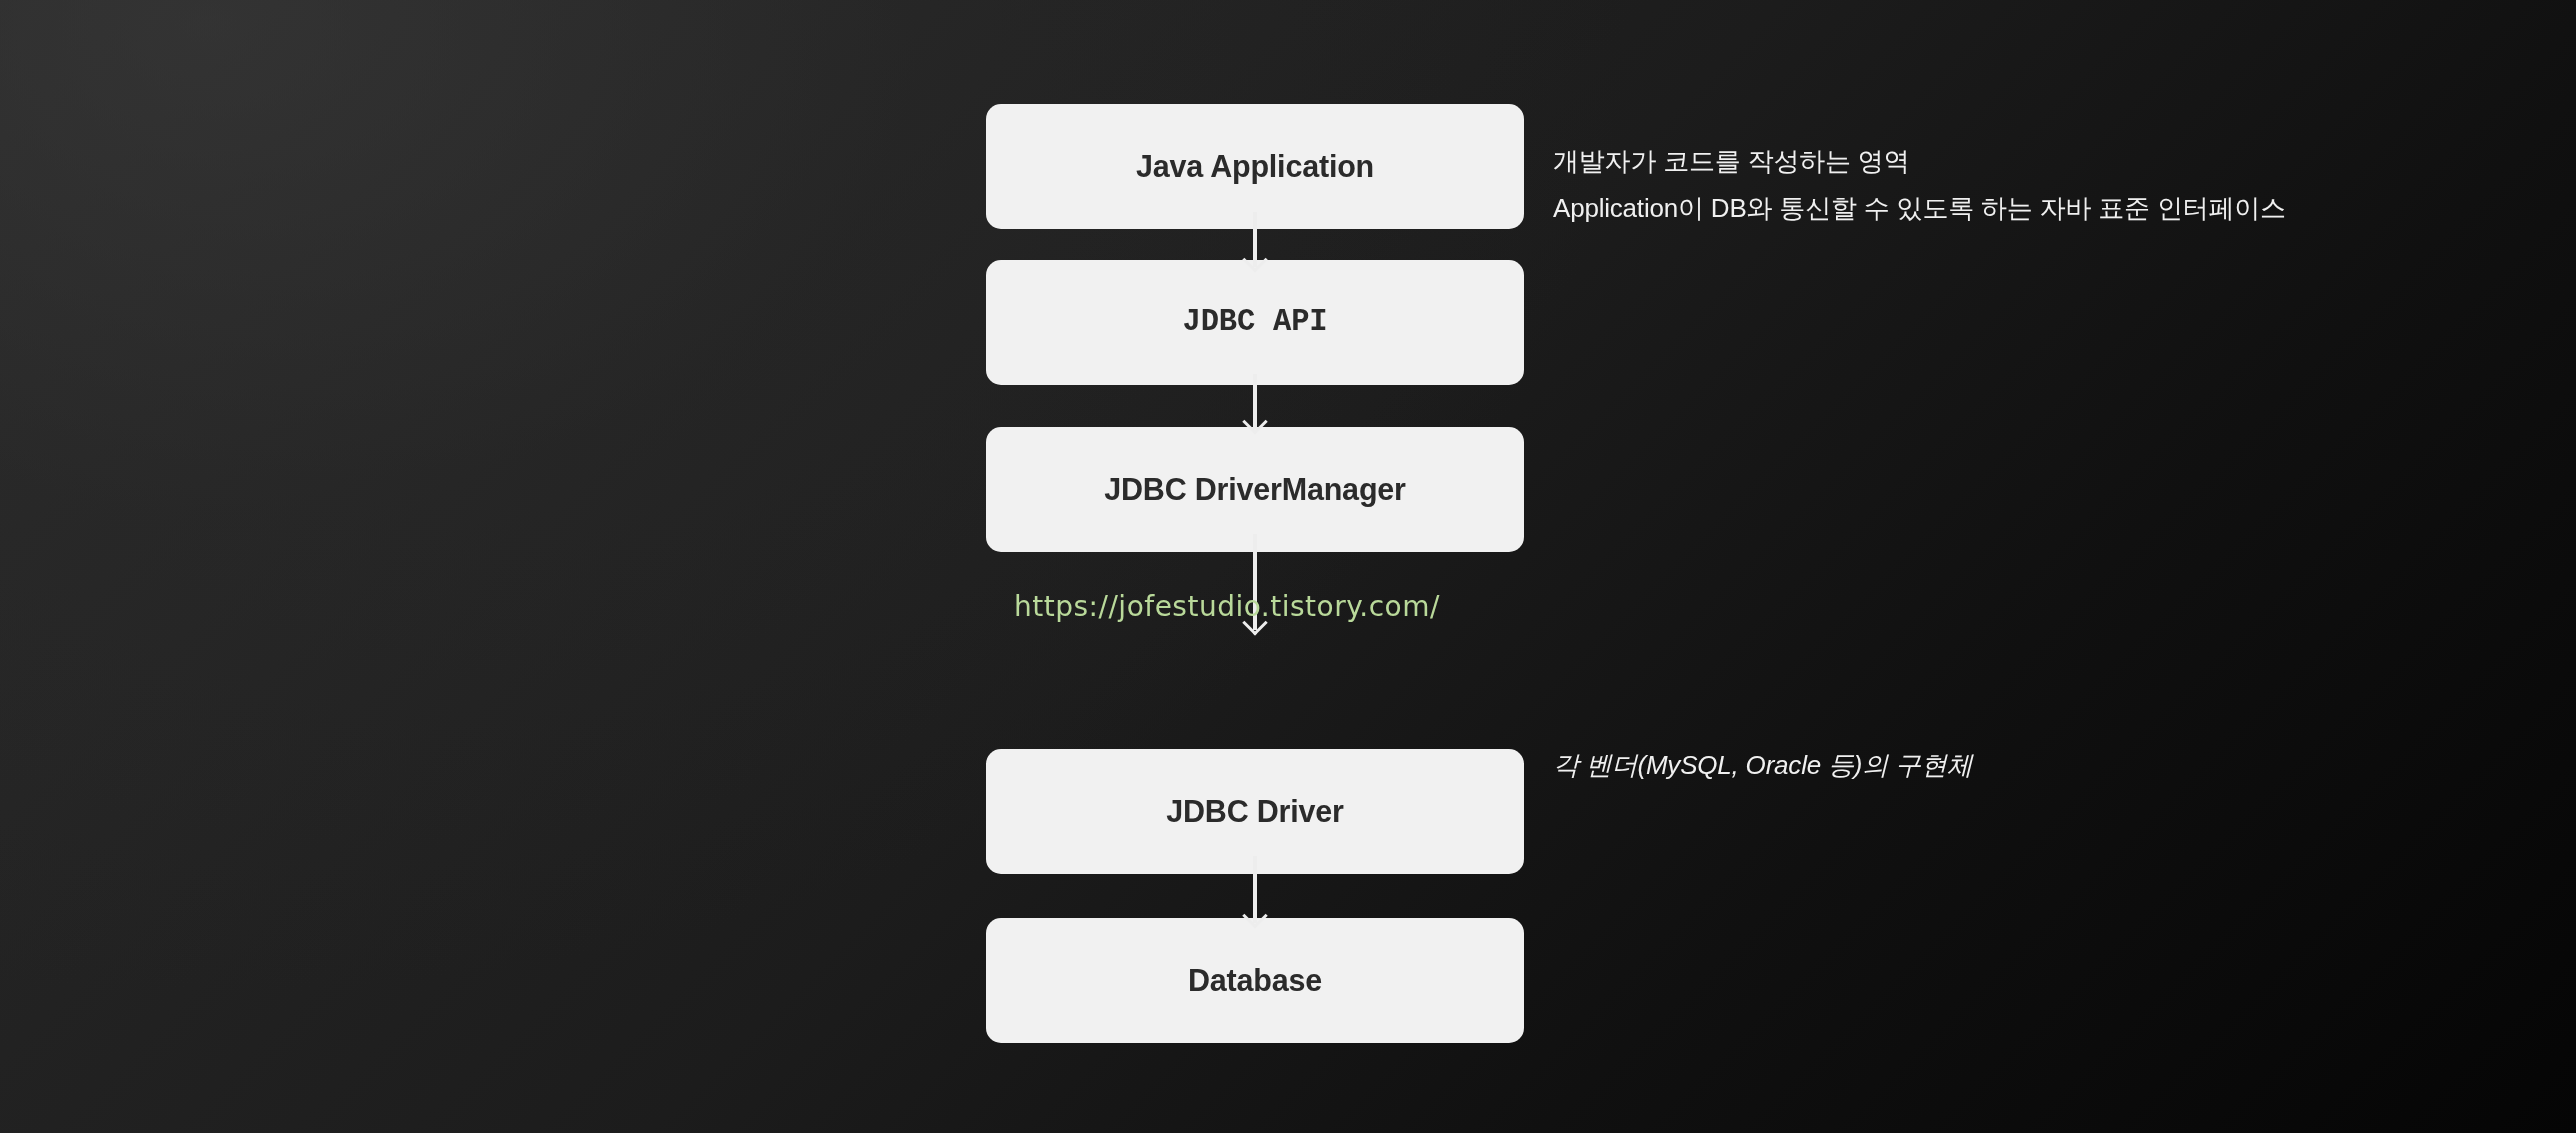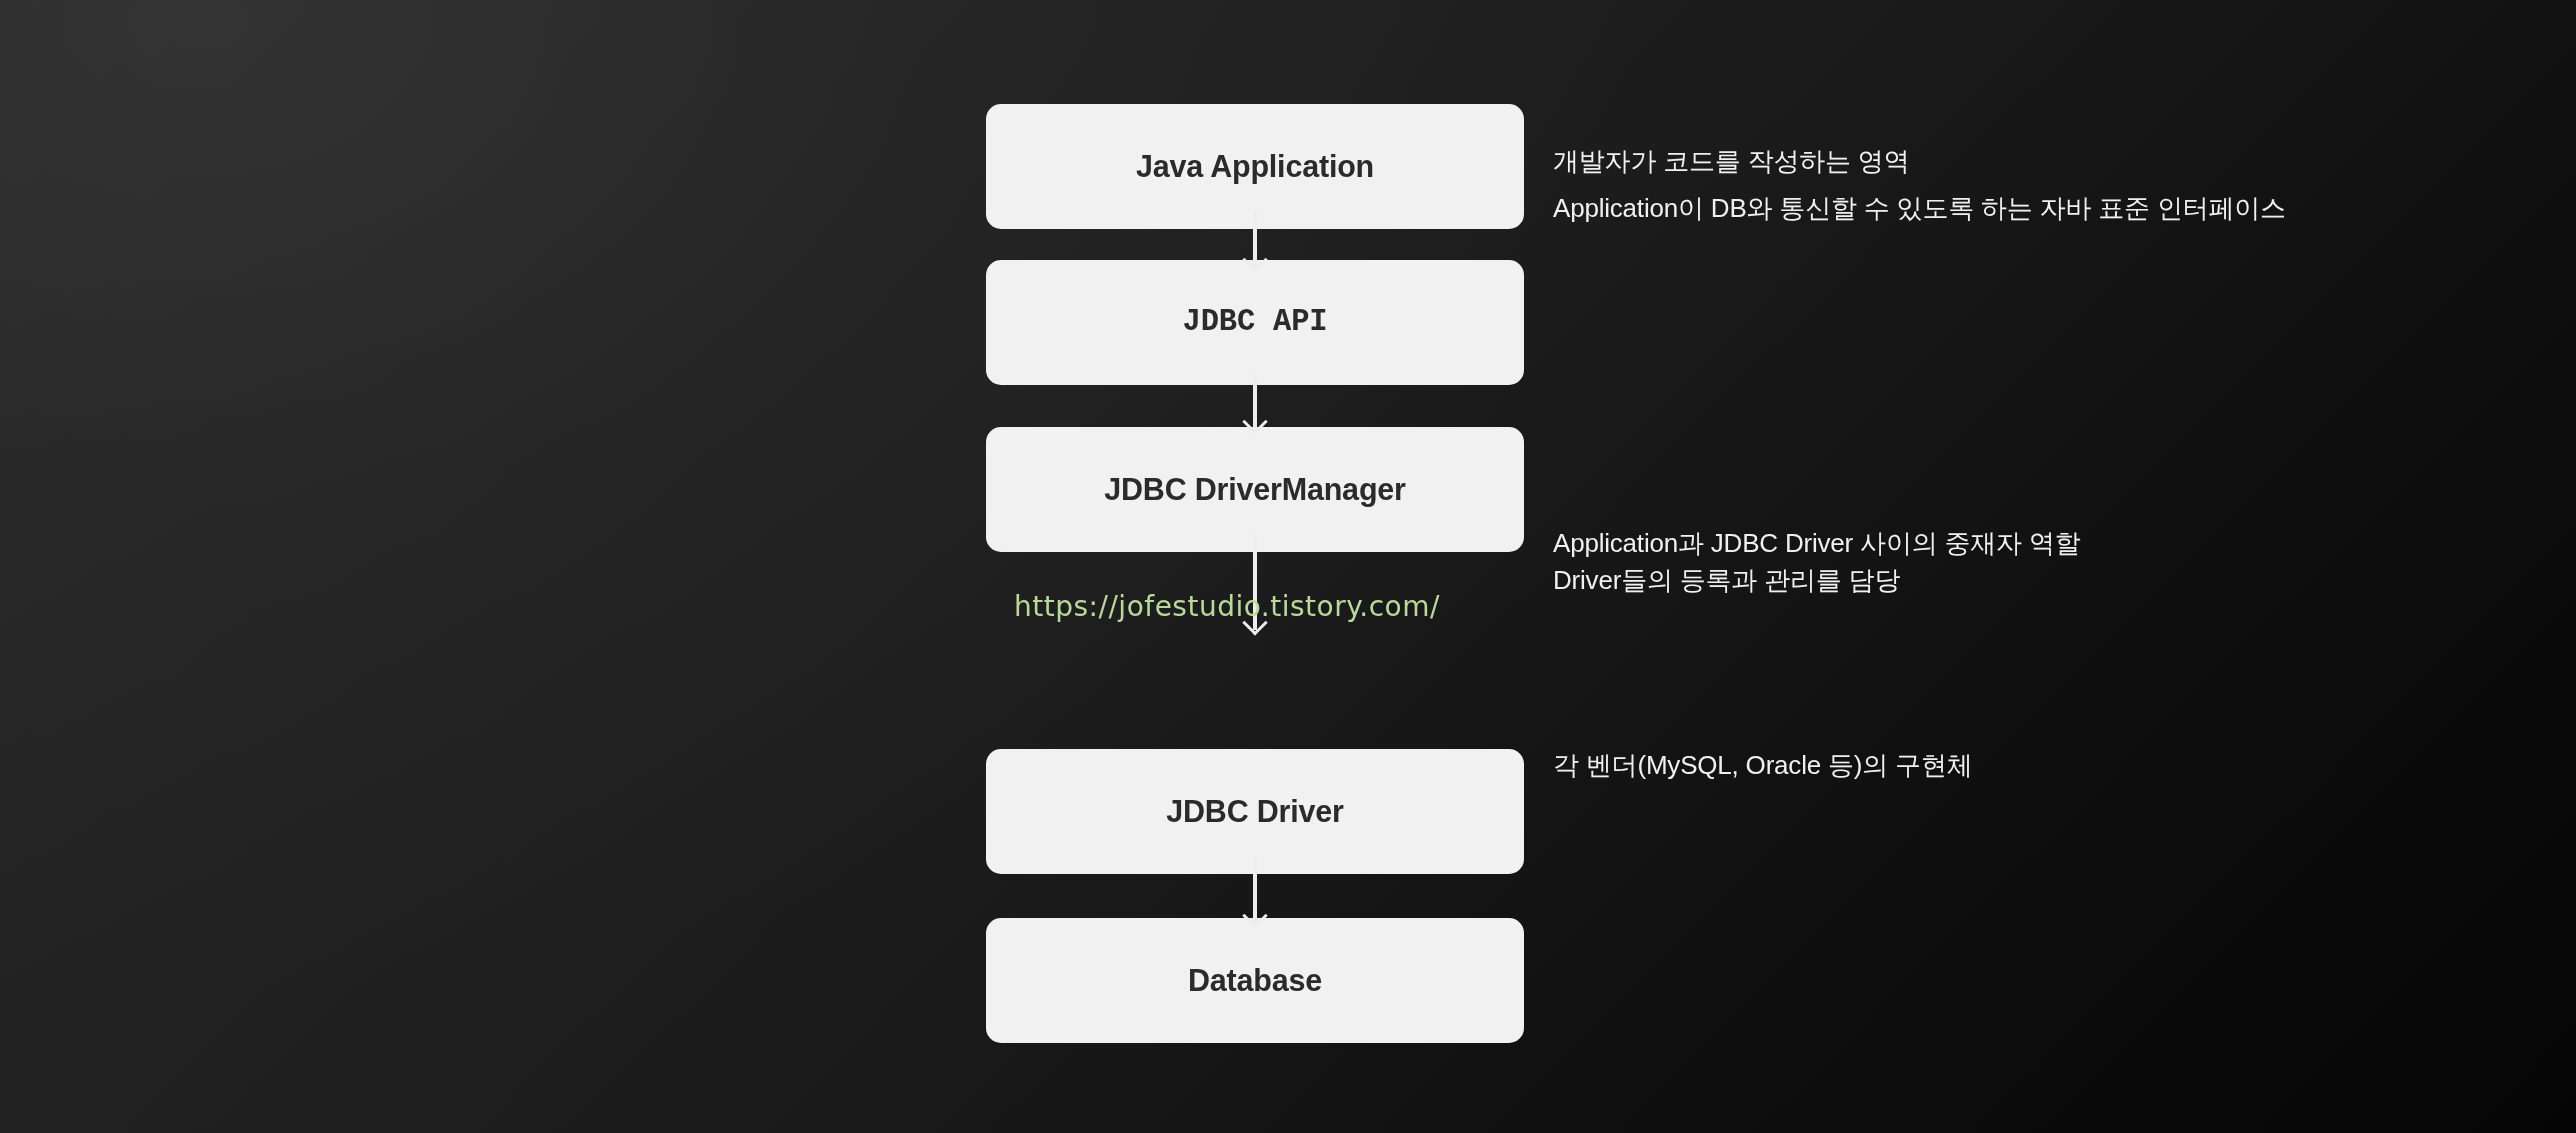--- a/index.html
+++ b/index.html
@@ -91,21 +91,21 @@
     left: 1553px;
     color: #f0f0f0;
     font-size: 26px;
     line-height: 1.42;
     white-space: pre;
     letter-spacing: -0.2px;
   }
   #desc-0 { top: 143px; }
   #desc-1 { top: 190px; }
   #desc-2 { top: 525px; }
-  #desc-3 { top: 747px; }
+  #desc-3 { top: 747px; font-style: italic; }
 
   
   #watermark {
     position: absolute;
     left: 1014px;
     top: 590px;
     font-size: 28px;
     color: #b9d99a;
     letter-spacing: 0.5px;
     white-space: nowrap;
@@ -137,20 +137,18 @@
     <span class="box-label">Database</span>
   </div>
 
   <div class="arrow" id="arrow-0"></div>
   <div class="arrow" id="arrow-1"></div>
   <div class="arrow" id="arrow-2"></div>
   <div class="arrow" id="arrow-3"></div>
 
   <div class="desc" id="desc-0">개발자가 코드를 작성하는 영역</div>
   <div class="desc" id="desc-1">Application이 DB와 통신할 수 있도록 하는 자바 표준 인터페이스</div>
-  <div class="desc" id="desc-2">Application과 JDBC Driver 사이의 중재자 역할
-Driver들의 등록과 관리를 담당</div>
   <div class="desc" id="desc-3">각 벤더(MySQL, Oracle 등)의 구현체</div>
 
   <div id="watermark">https://jofestudio.tistory.com/</div>
 
 </div>
 
 
 </body></html>

